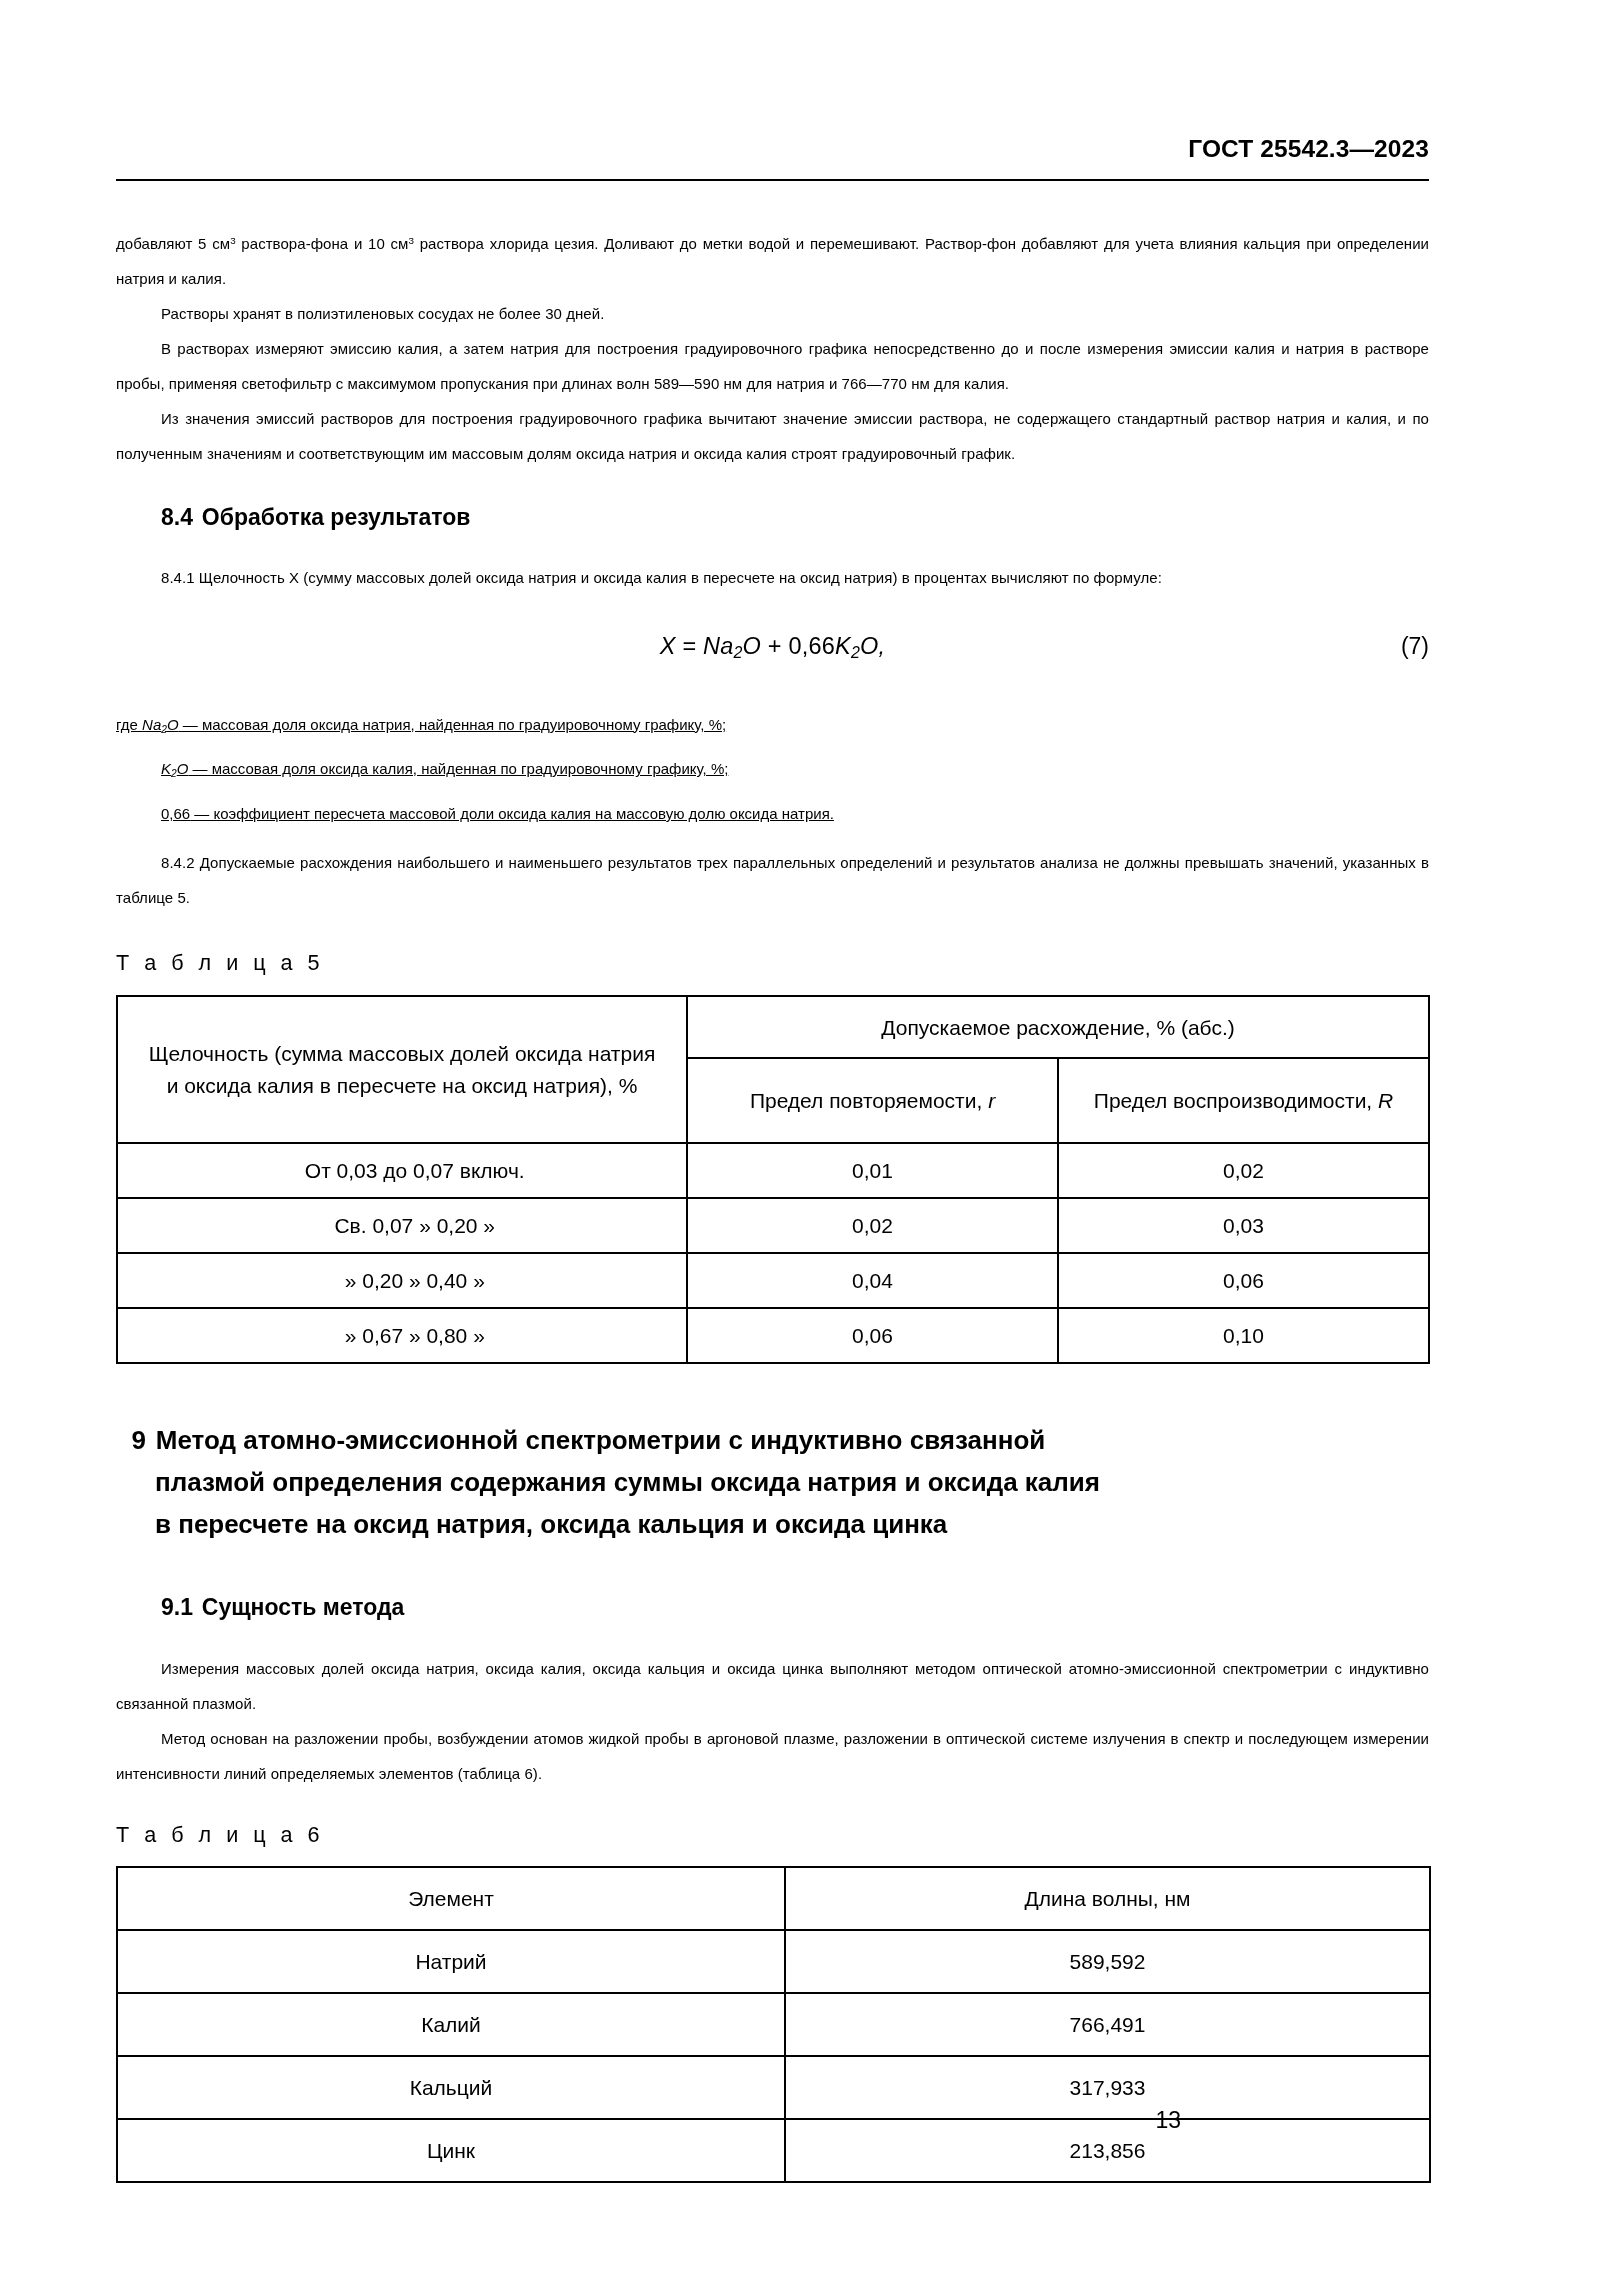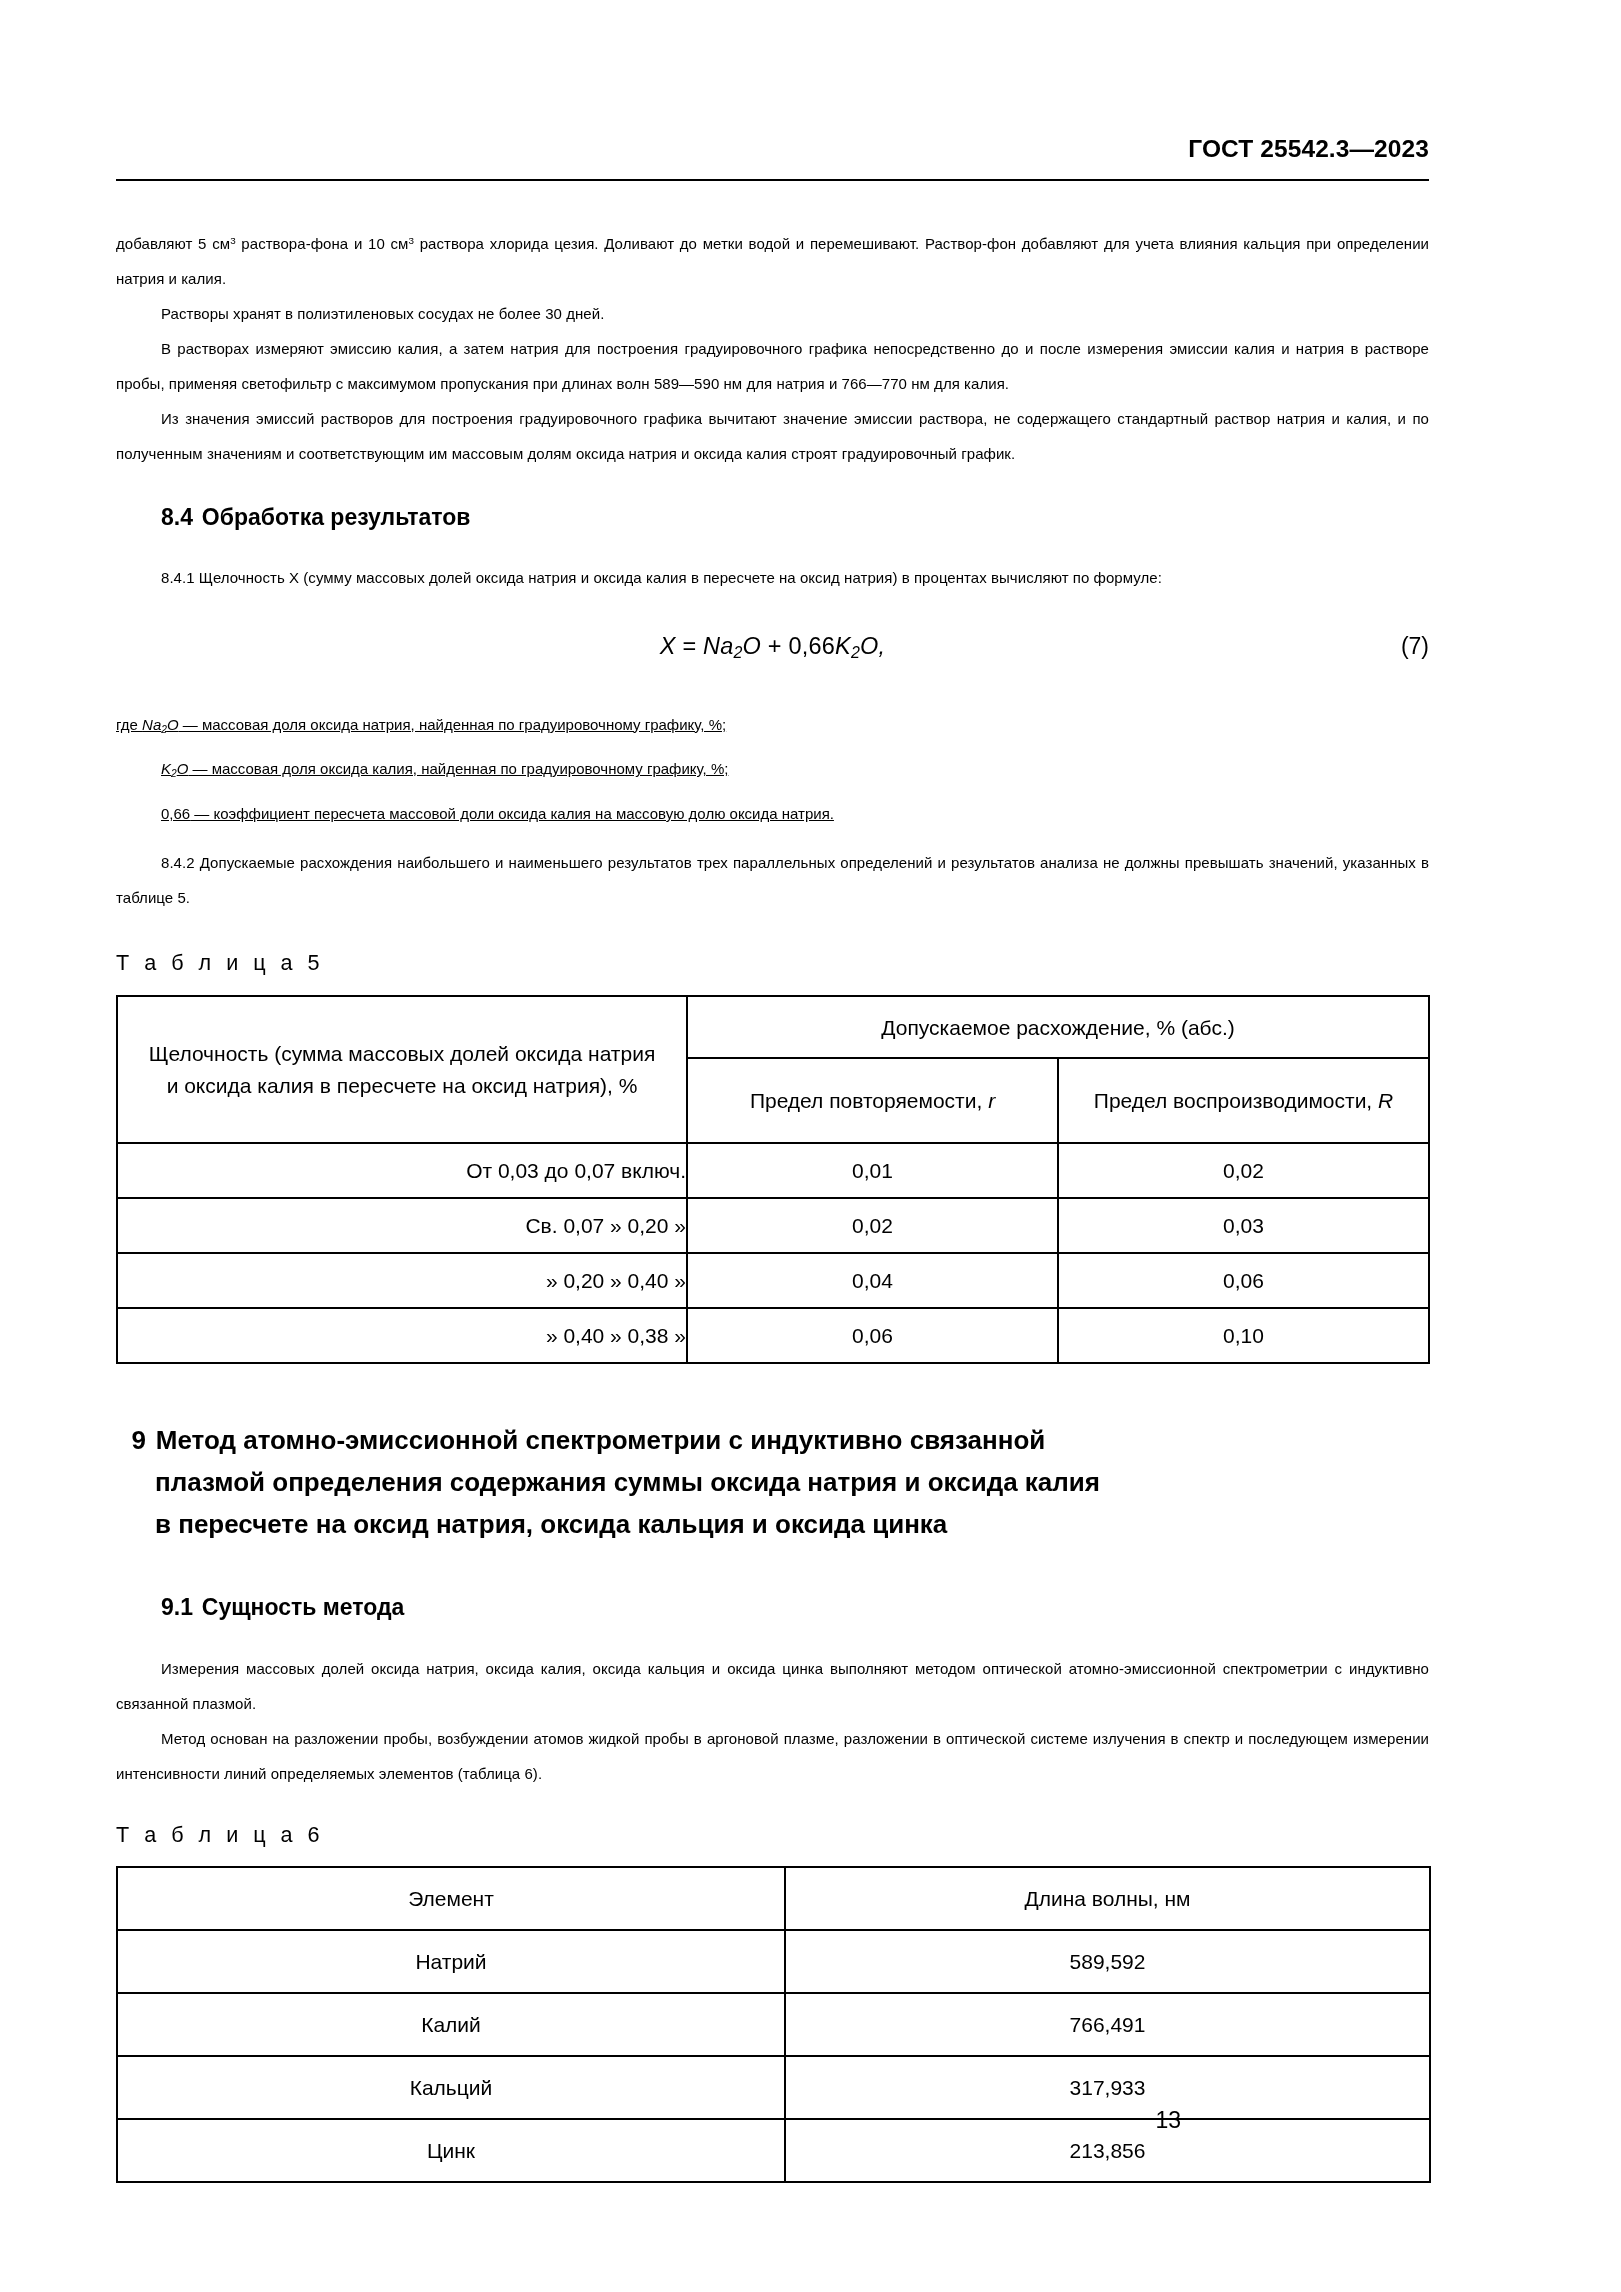--- a/index.html
+++ b/index.html
@@ -141,21 +141,21 @@
     vertical-align: middle;
   }
   table.gost .cell-pad {
     padding: 5.9px 11.8px;
     line-height: 29px;
   }
   .t5-c1 { width: 570px; }
   .t5-c2 { width: 371px; }
   .t5-c3 { width: 371px; }
   .ctr   { text-align: center; }
-  .lft   { text-align: right; }
+  .lft   { text-align: center; }
   .it    { font-style: italic; }
 
   .t5-headcell { height: 55px; margin-top: 47px; }
   .t5-leftcell { height: 145px; }
   .t5-sub      { height: 76px; }
   .t5-datarow td { height: 53px; }
 
   .t5-left-inner {
     padding: 0 15.7px;
     text-align: center;
@@ -290,21 +290,21 @@
         </tr>
         <tr class="t5-datarow">
           <td class="lft">
               <div class="t5-rowlabel"> »   0,20 » 0,40     »</div>
             </td>
           <td class="ctr">0,04</td>
           <td class="ctr">0,06</td>
         </tr>
         <tr class="t5-datarow">
           <td class="lft">
-              <div class="t5-rowlabel"> »  0,40  » 0,38     »</div>
+              <div class="t5-rowlabel"> »  0,67  » 0,80     »</div>
             </td>
           <td class="ctr">0,06</td>
           <td class="ctr">0,10</td>
         </tr>
       </tbody>
     </table>
 
     <div class="gap-56"></div>
 
     <p class="big-head"><span class="num">9</span><span>Метод атомно-эмиссионной спектрометрии с индуктивно связанной</span><span class="l2">плазмой определения содержания суммы оксида натрия и оксида калия</span><span class="l2">в пересчете на оксид натрия, оксида кальция и оксида цинка</span></p>

